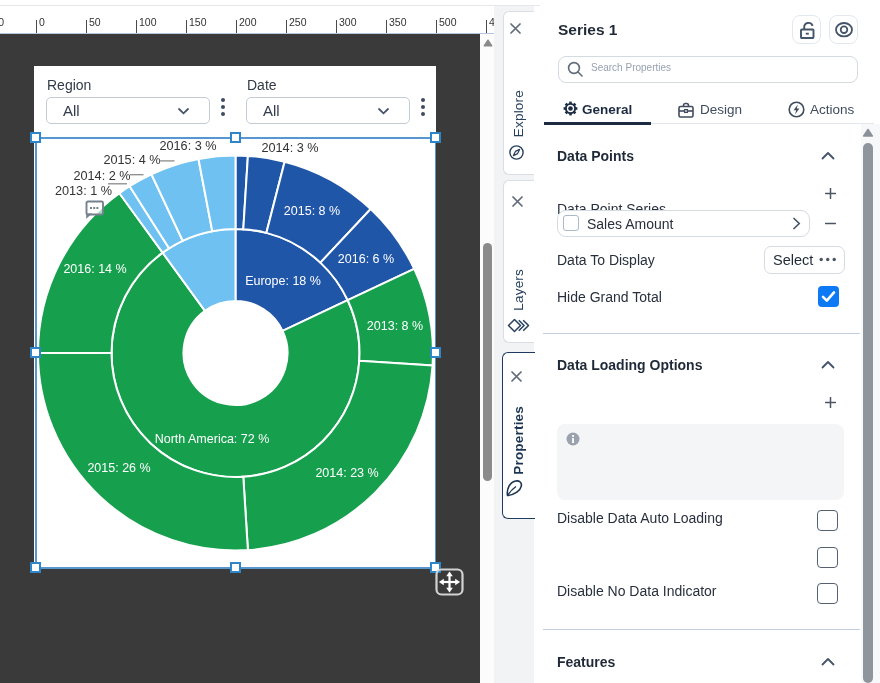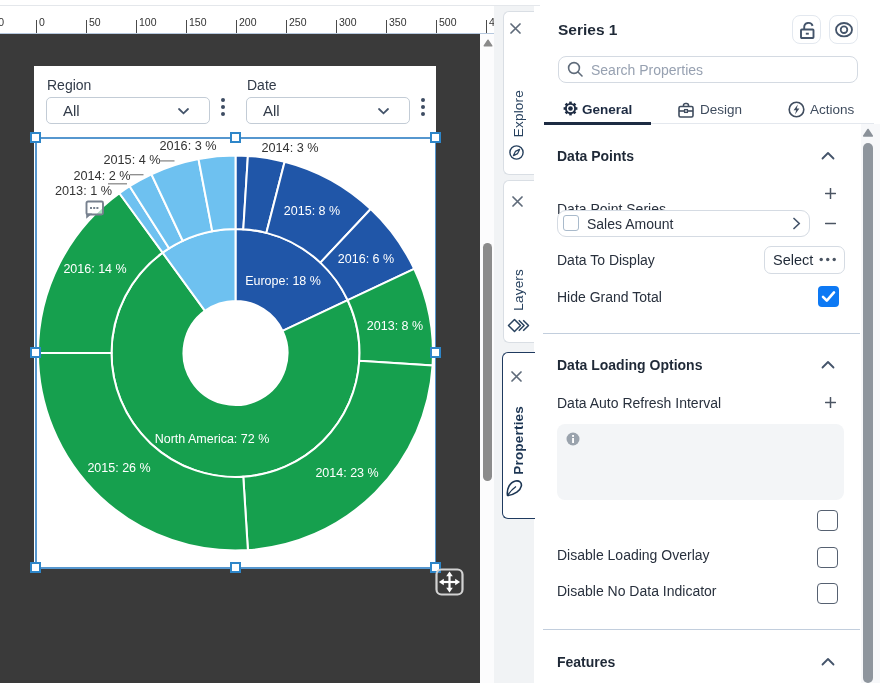--- a/index.html
+++ b/index.html
@@ -21,21 +21,21 @@
 .handle { position:absolute; width:11px; height:11px; background:#fff; border:2px solid #2e86c9; }
 #cscroll { position:absolute; left:479.5px; top:34px; width:15px; height:649px; background:#fcfcfd; }
 #cscroll .thumb { position:absolute; left:3px; top:209px; width:9px; height:238px; background:#8b8b8b; border-radius:5px; }
 #strip { position:absolute; left:494px; top:6px; width:40px; height:677px; background:#f1f3f5; }
 .dockcard { position:absolute; background:#fff; border:1px solid #d9dee4; border-right:none; border-radius:6px 0 0 6px; }
 .docktext { position:absolute; writing-mode:vertical-rl; transform:rotate(180deg); font-size:13.5px; color:#27415e; letter-spacing:0.2px; }
 #rpanel { position:absolute; left:540px; top:0; width:340px; height:521px; background:#fff; }
 #rtitle { position:absolute; left:18px; top:21px; font-size:15.5px; font-weight:bold; color:#1f2937; }
 .iconbtn { position:absolute; top:15px; width:29px; height:29px; border:1px solid #e3e8ef; border-radius:8px; background:#fff; }
 #searchbox { position:absolute; left:18px; top:56px; width:300px; height:27px; border:1px solid #d4dae2; border-radius:8px; }
-#searchph { position:absolute; left:51px; top:62px; font-size:14px; color:#97a1b1; }
+#searchph { position:absolute; left:51px; top:62px; font-size:10px; color:#97a1b1; }
 .ptab { position:absolute; top:102px; font-size:13.5px; color:#3f4c5e; }
 .ptabb { position:absolute; top:101.5px; font-size:13.5px; font-weight:bold; color:#1d2b42; }
 #tabline-active { position:absolute; left:4px; top:122px; width:107px; height:3px; background:#1d2b42; }
 #tabline-rest { position:absolute; left:111px; top:123px; width:223px; height:1px; background:#e4e8ee; }
 .sechead { position:absolute; left:17px; font-size:14px; font-weight:bold; color:#1f2937; }
 .row { position:absolute; left:17px; font-size:14px; color:#28303d; }
 .divider { position:absolute; left:3px; width:317px; height:1px; background:#c2cedd; }
 .cbox { position:absolute; width:21px; height:21px; border:1.5px solid #566171; border-radius:4px; background:#fff; }
 #pscroll { position:absolute; left:860.5px; top:124px; width:19.5px; height:559px; background:#f7f8fa; }
 #pscroll .thumb { position:absolute; left:2.5px; top:19px; width:9.5px; height:540px; background:#8e959d; border-radius:5px; }
@@ -295,34 +295,33 @@
         </svg>
     </div>
 
     <div class="divider" style="top:333px"></div>
 
     <div class="sechead" style="top:357px">Data Loading Options</div>
     <svg class="abs" style="left:281px;top:360px" width="14" height="9">
         <path d="M1.5 7.5 L7 2 L12.5 7.5" fill="none" stroke="#44546a" stroke-width="1.8" stroke-linecap="round" stroke-linejoin="round"></path>
       </svg>
 
-    <div class="row" style="top:395px">Data Auto Refresh Interval</div>
     <svg class="abs" style="left:285px;top:397px" width="11" height="11">
         <path d="M5.5 0.5 V10.5 M0.5 5.5 H10.5" stroke="#4b5563" stroke-width="1.5" stroke-linecap="round"></path>
       </svg>
 
     <div id="infobox"></div>
     <svg class="abs" style="left:26px;top:432px" width="14" height="14">
       <circle cx="7" cy="7" r="6.5" fill="#9aa3ad"></circle>
       <rect x="6.1" y="6" width="1.9" height="5" fill="#fff"></rect>
       <rect x="6.1" y="3" width="1.9" height="1.9" fill="#fff"></rect>
     </svg>
 
+    <div class="row" style="top:510px">Disable Data Auto Loading</div>
     <div class="cbox" style="left:277px;top:510px"></div>
-    <div class="row" style="top:546.5px">Disable Loading Overlay</div>
     <div class="cbox" style="left:277px;top:546.5px"></div>
     <div class="row" style="top:583px">Disable No Data Indicator</div>
     <div class="cbox" style="left:277px;top:583px"></div>
 
     <div class="divider" style="top:629px"></div>
     <div class="sechead" style="top:654px">Features</div>
     <svg class="abs" style="left:281px;top:657px" width="14" height="9">
         <path d="M1.5 7.5 L7 2 L12.5 7.5" fill="none" stroke="#44546a" stroke-width="1.8" stroke-linecap="round" stroke-linejoin="round"></path>
       </svg>
   </div>

